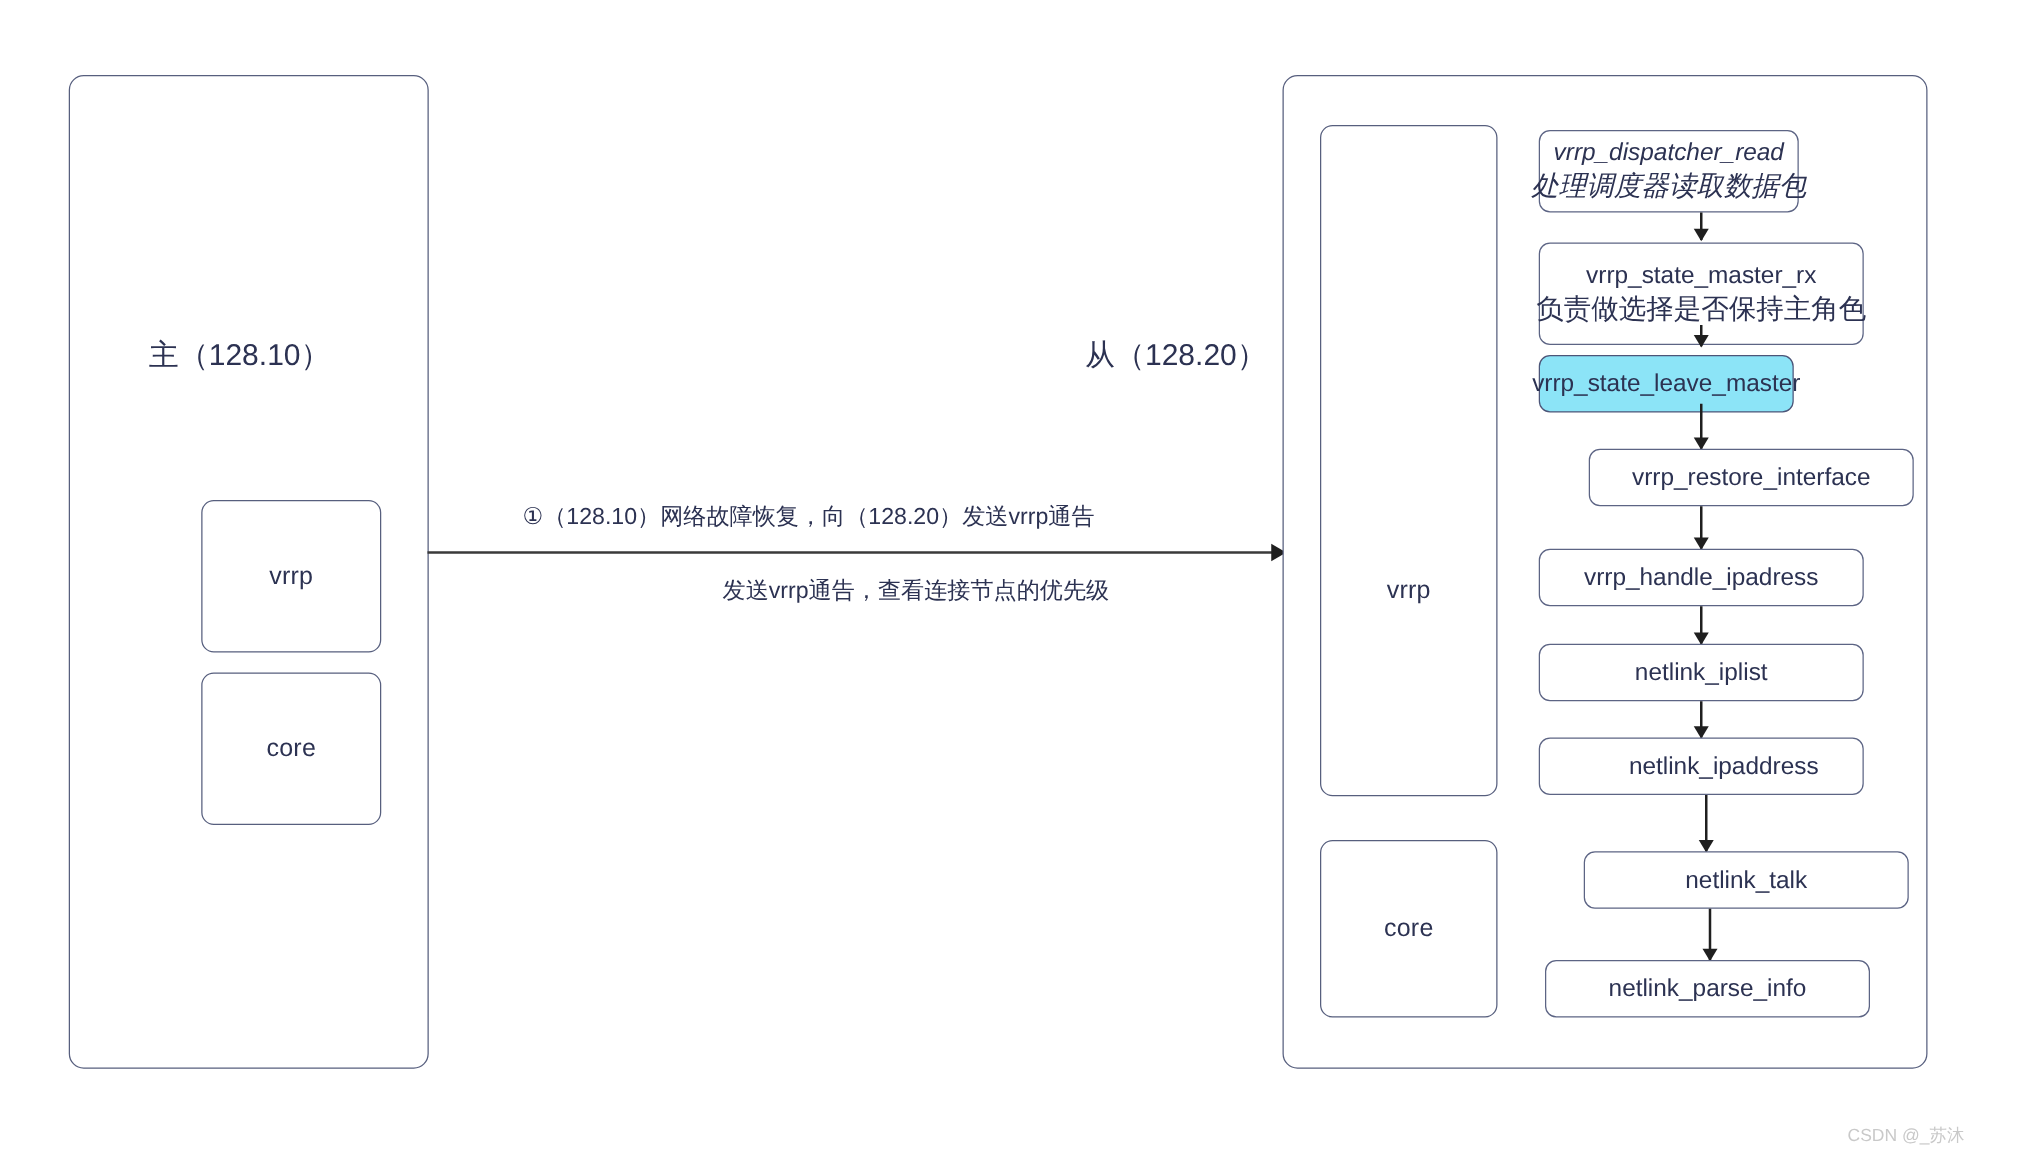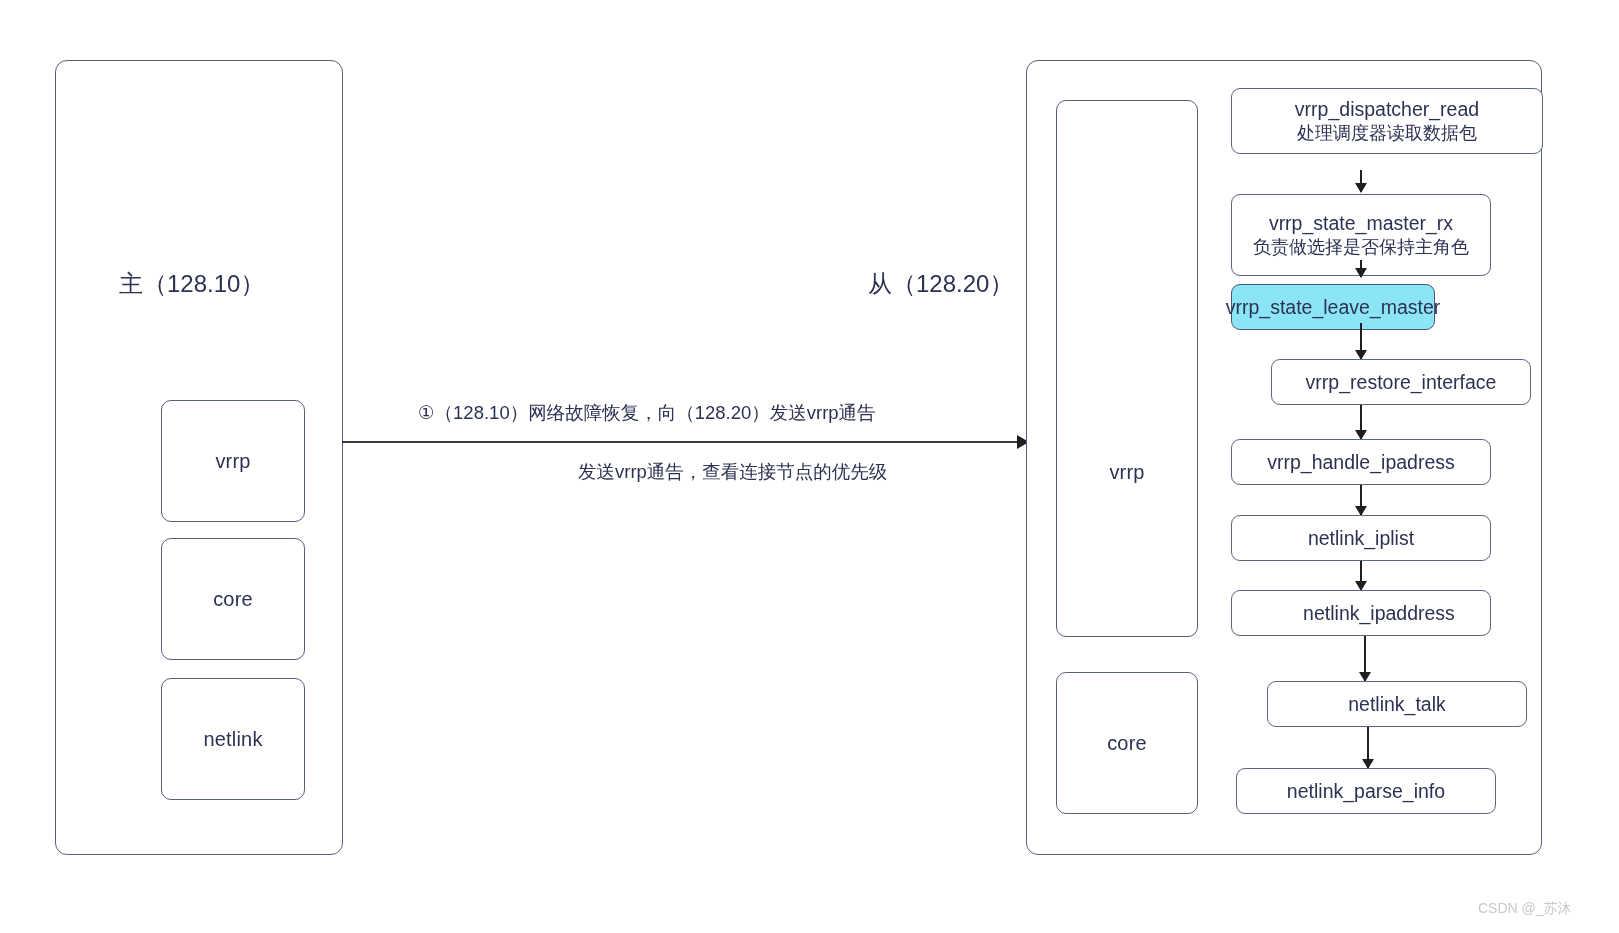--- a/index.html
+++ b/index.html
@@ -61,21 +61,21 @@
   .fn-box.hl {
     background: #8CE4F7;
     border-color: #4c5578;
   }
   .fn-line1 {
     font-size: 19.5px;
     color: #2c3252;
     white-space: nowrap;
   }
   .fn-line2 {
-    font-size: 18px;
+    font-size: 22px;
     color: #2c3252;
     white-space: nowrap;
   }
   .arrow-v {
     position: absolute;
     width: 2px;
     background: #1f1f1f;
   }
   .arrow-v::after {
     content: "";
@@ -127,43 +127,40 @@
   <div class="panel-title" style="left:119px; top:268px;">主（128.10）</div>
 
   <div class="mod-box" style="left:161px; top:400px; width:144px; height:122px;">
     <span class="mod-label">vrrp</span>
   </div>
 
   <div class="mod-box" style="left:161px; top:538px; width:144px; height:122px;">
     <span class="mod-label">core</span>
   </div>
 
-  <div class="mod-box" style="left:161px; top:678px; width:144px; height:122px;">
-    <span class="mod-label">netlink</span>
-  </div>
 
   <div class="arrow-h" style="left:342px; top:441px; width:686px;"></div>
 
   <div class="edge-label" style="left:418px; top:400px;">①（128.10）网络故障恢复，向（128.20）发送vrrp通告</div>
 
   <div class="edge-label" style="left:578px; top:459px;">发送vrrp通告，查看连接节点的优先级</div>
 
   <div class="panel" style="left:1026px; top:60px; width:516px; height:795px;"></div>
 
   <div class="panel-title" style="left:868px; top:268px;">从（128.20）</div>
 
   <div class="mod-box" style="left:1056px; top:100px; width:142px; height:537px;">
     <span class="mod-label" style="position:absolute; top:360px;">vrrp</span>
   </div>
 
   <div class="mod-box" style="left:1056px; top:672px; width:142px; height:142px;">
     <span class="mod-label">core</span>
   </div>
 
-  <div class="fn-box" style="left:1231px; top:88px; width:312px; height:66px;">
+  <div class="fn-box" style="left:1231px; top:104px; width:208px; height:66px;font-style:italic;">
     <span class="fn-line1">vrrp_dispatcher_read</span>
     <span class="fn-line2">处理调度器读取数据包</span>
   </div>
   <div class="arrow-v" style="left:1360px; top:170px; height:22px;"></div>
 
   <div class="fn-box" style="left:1231px; top:194px; width:260px; height:82px;">
     <span class="fn-line1">vrrp_state_master_rx</span>
     <span class="fn-line2">负责做选择是否保持主角色</span>
   </div>
   <div class="arrow-v" style="left:1360px; top:260px; height:17px;"></div>

